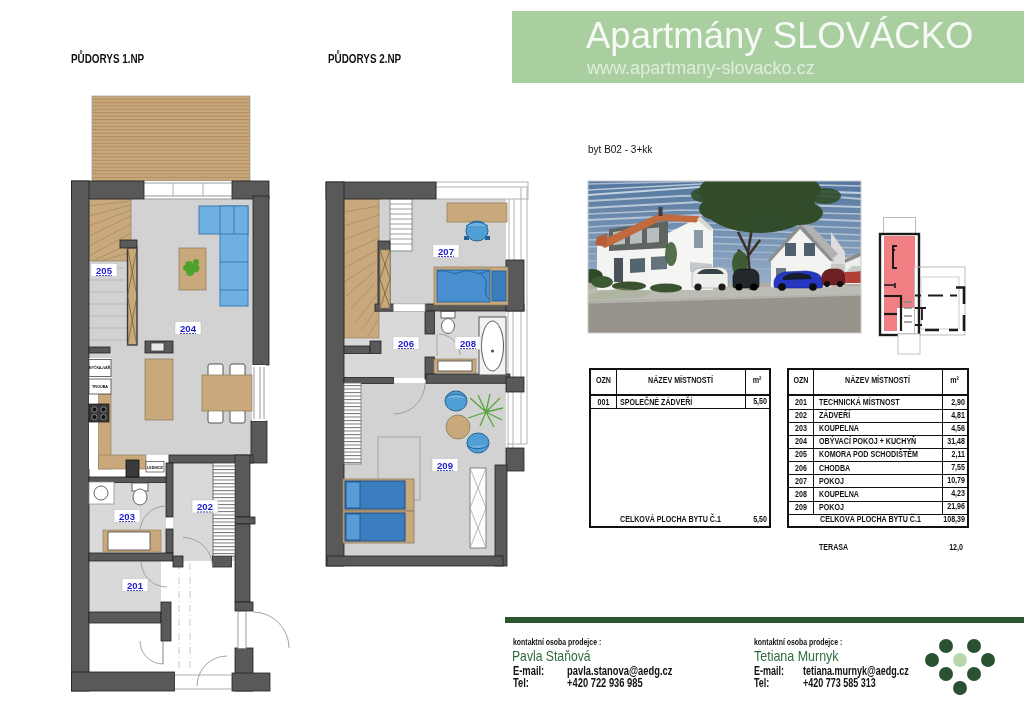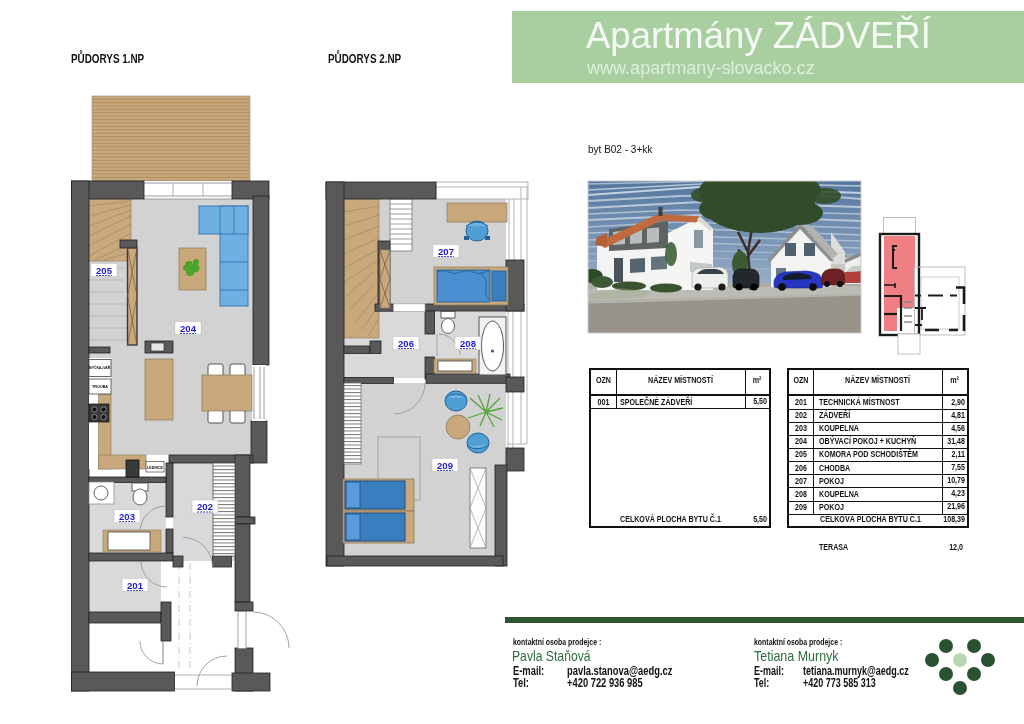--- a/index.html
+++ b/index.html
@@ -451,21 +451,21 @@
     <circle cx="974" cy="646" r="7"></circle>
     <circle cx="932" cy="660" r="7"></circle>
     <circle cx="960" cy="660" r="7" fill="#b5d6ae"></circle>
     <circle cx="988" cy="660" r="7"></circle>
     <circle cx="946" cy="674" r="7"></circle>
     <circle cx="974" cy="674" r="7"></circle>
     <circle cx="960" cy="688" r="7"></circle>
   </g>
 </svg>
 <div class="abs" id="header"></div>
-<div class="abs" id="title">Apartmány ZÁDVEŘÍ</div>
+<div class="abs" id="title">Apartmány SLOVÁCKO</div>
 <div class="abs" id="www">www.apartmany-slovacko.cz</div>
 <div class="abs" id="t1">PŮDORYS 1.NP</div>
 <div class="abs" id="t2">PŮDORYS 2.NP</div>
 <div class="abs" id="byt">byt B02 - 3+kk</div>
 
 <div class="abs" style="left:589px;top:368px;width:178px;height:156px;border:2px solid #111;background:#fff;">
   <div class="abs" style="left:0;top:0;width:178px;height:24px;border-bottom:2px solid #111;"></div>
   <div class="abs" style="left:25px;top:0;width:0;height:38px;border-left:1.5px solid #111;"></div>
   <div class="abs" style="left:154px;top:0;width:0;height:38px;border-left:1.5px solid #111;"></div>
   <div class="abs" style="left:0;top:38px;width:178px;height:0;border-top:1px solid #111;"></div>

